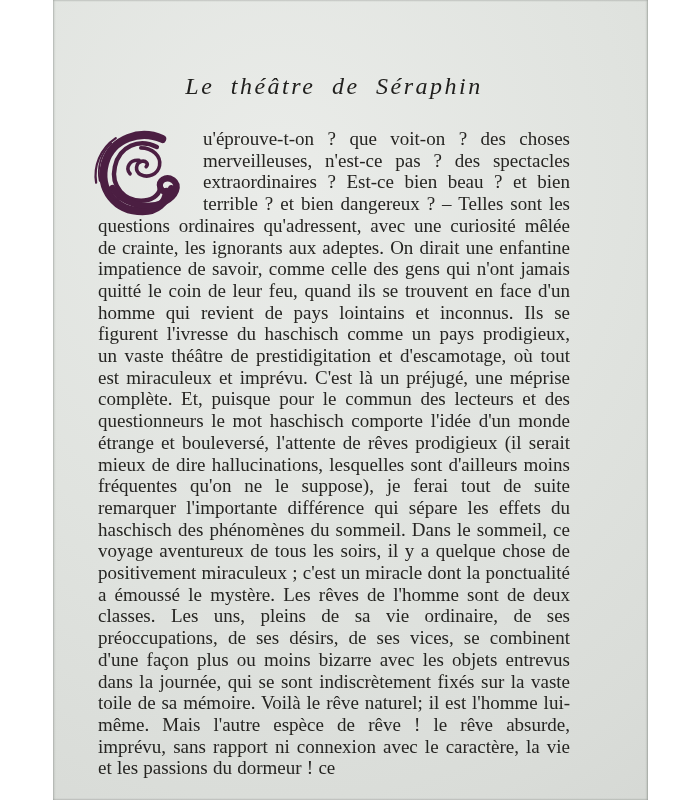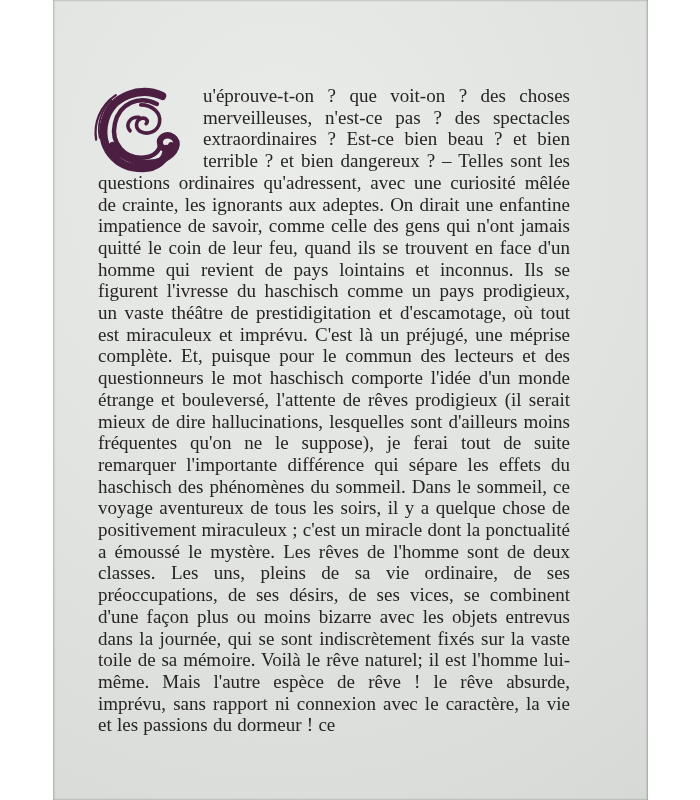--- a/index.html
+++ b/index.html
@@ -65,20 +65,21 @@
     font-size: 21px;
     color: #262522;
   }
 </style>
 </head>
 <body>
 
 <div class="backdrop">
   <div class="page">
 
+    <h1 class="title">Le théâtre de Séraphin</h1>
 
     <div class="body-text">
       <span class="dropcap">
         <svg viewBox="0 0 112 96">
           <g fill="none" stroke="#4b1e42" stroke-linecap="round">
             <path stroke-width="2.5" d="M30 10 C12 22 5 42 8 60"></path>
             <path stroke-width="2" d="M25 16 C13 27 9 43 12 58"></path>
             <path stroke-width="9" d="M82 11 C58 0 26 10 18 38 C10 68 30 92 60 92 C76 92 87 82 87 70"></path>
             <path stroke-width="5" d="M76 20 C56 10 34 19 29 42 C24 64 40 82 62 80 C73 79 80 72 80 63"></path>
             <path stroke-width="4" d="M58 21 C71 21 81 30 79 41 C77 51 66 55 58 51 C51 47 52 38 59 36 C64 35 67 39 64 42"></path>

